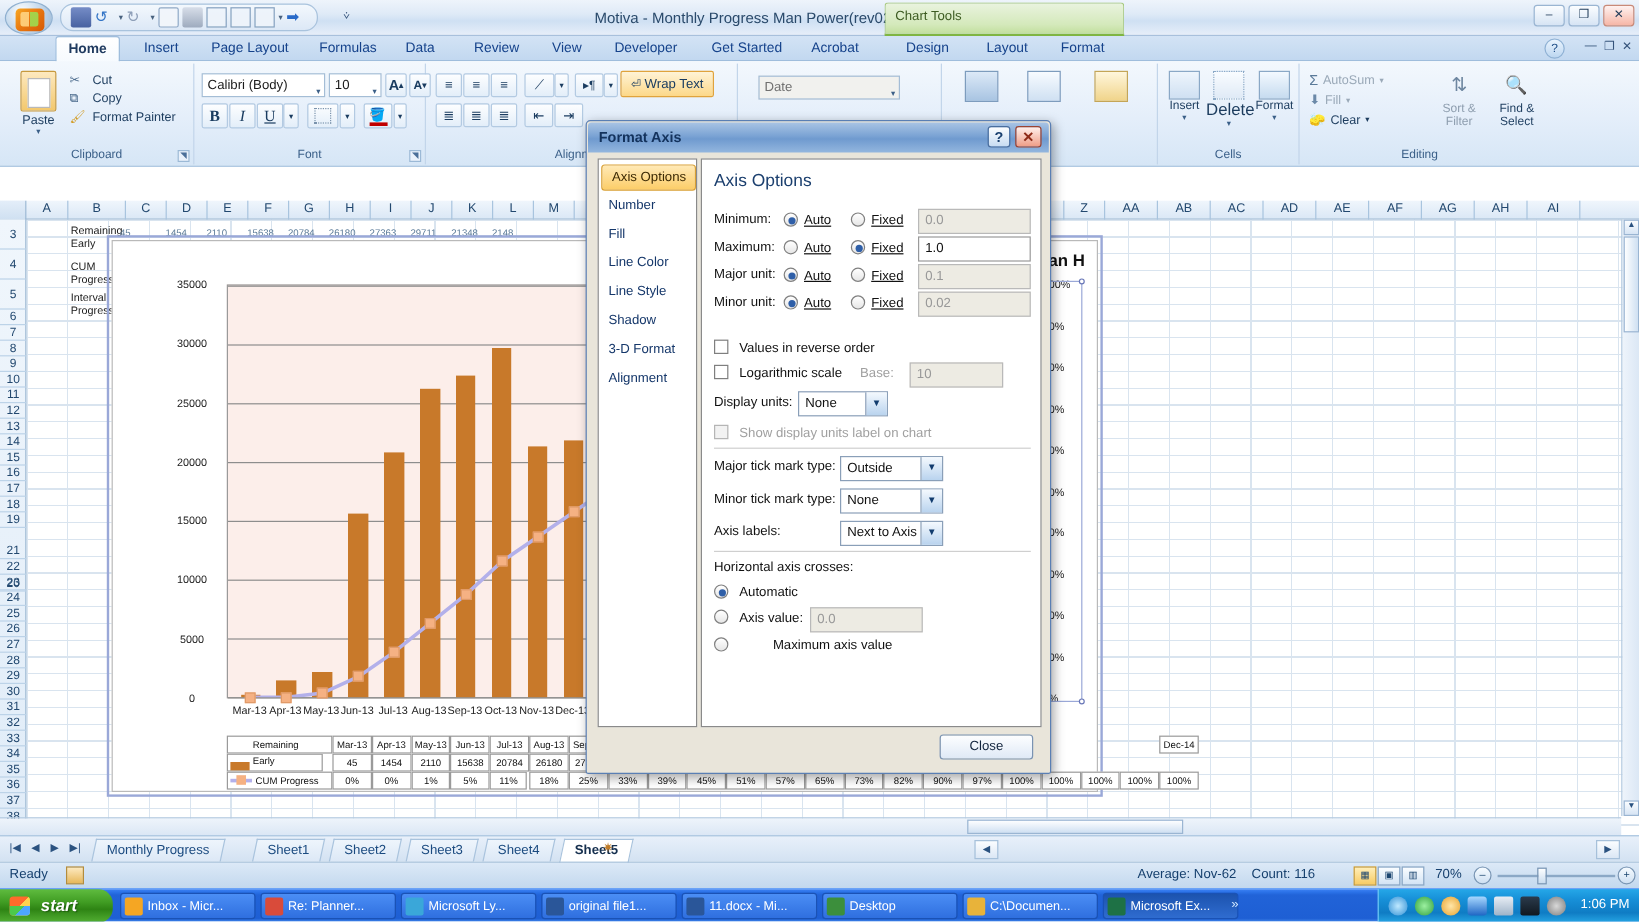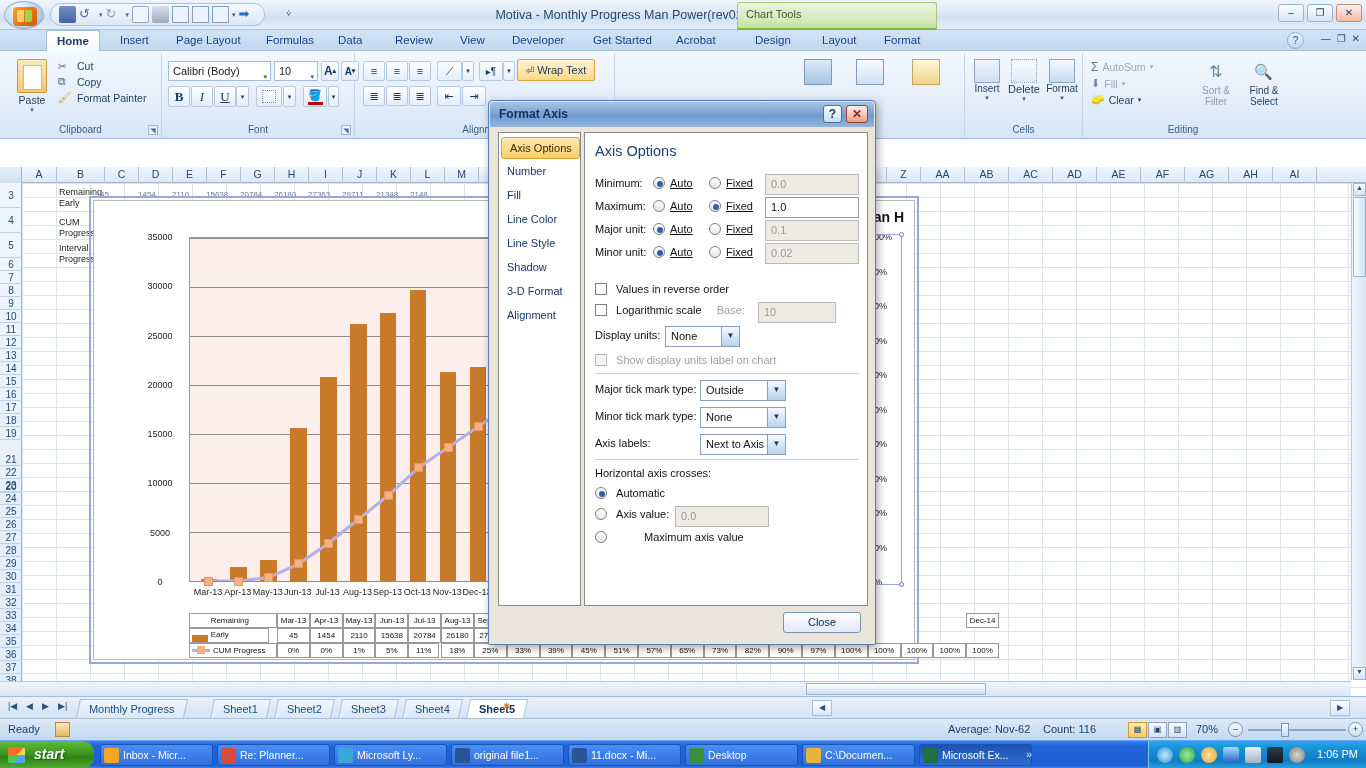--- a/index.html
+++ b/index.html
@@ -402,20 +402,27 @@
       <div class="tbtn" style="position:absolute;left:82px;top:33px;width:24px;height:20px;font-size:11px;">⇤</div>
       <div class="tbtn" style="position:absolute;left:107px;top:33px;width:24px;height:20px;font-size:11px;">⇥</div>
 
       <div class="tbtn hl" style="position:absolute;left:162px;top:6px;width:78px;height:22px;gap:3px;font-size:11px;">
         <span style="font-size:10px;">⏎</span>
         <span>Wrap Text</span>
       </div>
       <div class="grp-label">Alignment</div>
     </div>
 
+    <div class="grp" style="left:615px;width:170px;">
+      <div class="ffield" style="position:absolute;left:17px;top:10px;width:118px;background:#f1f1ee;color:#707070;">
+        <span>Date</span>
+        <span class="cv">▾</span>
+      </div>
+      <div class="grp-label">Number</div>
+    </div>
 
     <div class="grp" style="left:785px;width:180px;">
       <div style="position:absolute;left:10px;top:6px;width:45px;text-align:center;color:#1c3c5e;font-size:10px;">
         <div style="width:28px;height:26px;margin:0 auto;background:linear-gradient(#dce9f7,#a8c4e2);border:1px solid #7d9cbd;"></div>
       </div>
       <div style="position:absolute;left:60px;top:6px;width:50px;text-align:center;">
         <div style="width:28px;height:26px;margin:0 auto;background:linear-gradient(#f7fbff,#cfe0f2);border:1px solid #7d9cbd;"></div>
       </div>
       <div style="position:absolute;left:115px;top:6px;width:52px;text-align:center;">
         <div style="width:28px;height:26px;margin:0 auto;background:linear-gradient(#fff6dc,#f0d48a);border:1px solid #c4a557;"></div>
@@ -423,21 +430,21 @@
     </div>
 
     <div class="grp" style="left:965px;width:118px;">
       <div style="position:absolute;left:4px;top:6px;width:36px;text-align:center;">
         <div style="width:26px;height:24px;margin:0 auto;background:linear-gradient(#eef5fc,#cfe0f2);border:1px solid #8aa8c6;"></div>
         <div style="font-size:10px;color:#1c3c5e;">Insert</div>
         <div style="font-size:7px;color:#3a5f88;">▾</div>
       </div>
       <div style="position:absolute;left:40px;top:6px;width:38px;text-align:center;">
         <div style="width:26px;height:24px;margin:0 auto;background:linear-gradient(#f9fcff,#dfeaf6);border:1px dotted #8aa8c6;"></div>
-        <div style="font-size:11px;color:#1c3c5e;">Delete</div>
+        <div style="font-size:14px;color:#1c3c5e;">Delete</div>
         <div style="font-size:7px;color:#3a5f88;">▾</div>
       </div>
       <div style="position:absolute;left:78px;top:6px;width:38px;text-align:center;">
         <div style="width:26px;height:24px;margin:0 auto;background:linear-gradient(#f3f9ff,#c6dbef);border:1px solid #8aa8c6;"></div>
         <div style="font-size:10px;color:#1c3c5e;">Format</div>
         <div style="font-size:7px;color:#3a5f88;">▾</div>
       </div>
       <div class="grp-label">Cells</div>
     </div>
 

